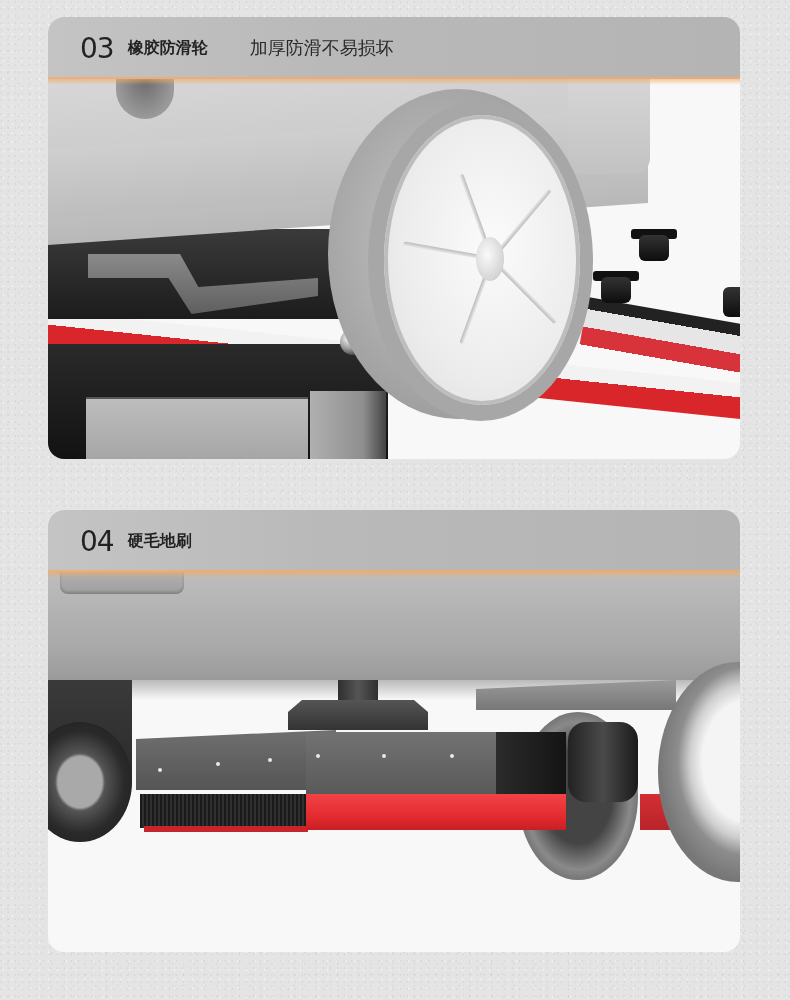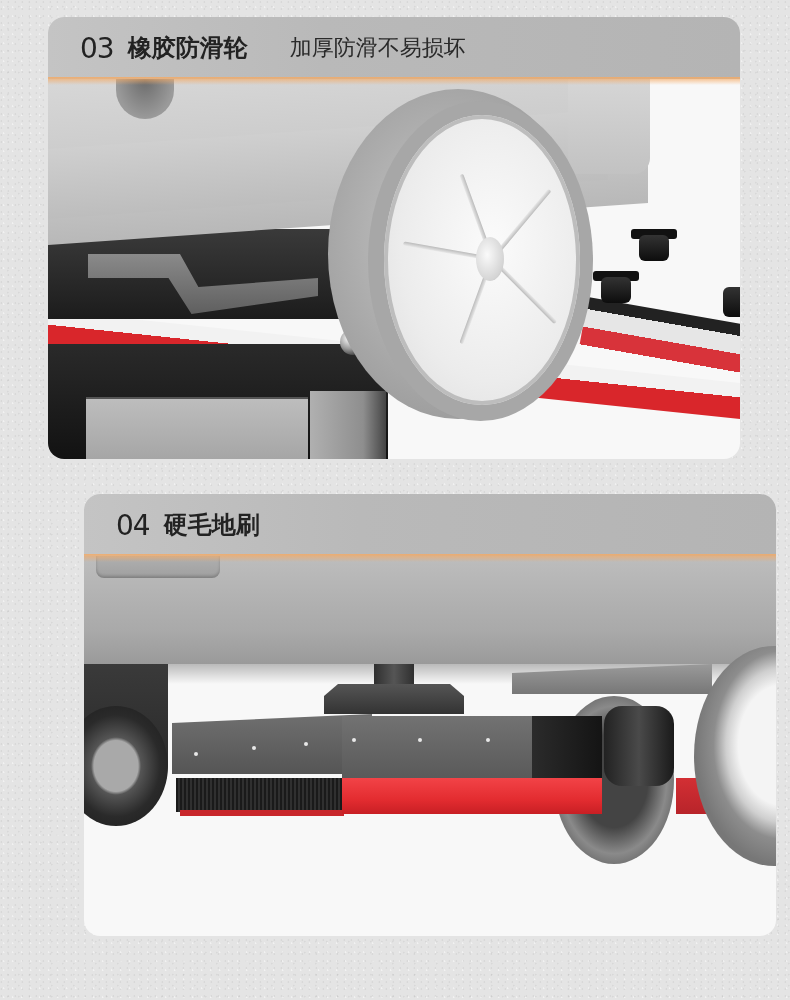--- a/index.html
+++ b/index.html
@@ -11,36 +11,36 @@
       radial-gradient(circle at 70% 60%, rgba(0,0,0,0.05) 0.6px, transparent 1.2px),
       radial-gradient(circle at 40% 80%, rgba(255,255,255,0.5) 0.6px, transparent 1.2px);
     background-size:7px 7px, 11px 11px, 9px 9px;
     font-family:"DejaVu Sans", sans-serif;
   }
   .card{
     position:absolute;left:48px;width:692px;height:442px;
     border-radius:16px;overflow:hidden;background:#f8f8f8;
   }
   .card.c1{top:17px;}
-  .card.c2{top:494px;margin-left:36px;}
+  .card.c2{top:510px;}
   .header{
     position:absolute;left:0;top:0;width:100%;height:62px;
     background:linear-gradient(90deg,#c4c4c4 0%,#b9b9b9 40%,#b4b4b4 100%);
     z-index:5;display:flex;align-items:center;
   }
   .header .glow{
     position:absolute;left:0;right:0;bottom:-6px;height:8px;
     background:linear-gradient(180deg,rgba(245,170,100,0.85),rgba(245,190,130,0));
   }
   .num{
     margin-left:32px;font-family:"DejaVu Sans", sans-serif;
     font-size:28px;color:#222;letter-spacing:-1px;font-weight:400;
   }
-  .title{margin-left:14px;font-size:24px;font-weight:bold;color:#222;}
-  .sub{margin-left:42px;font-size:22px;color:#2a2a2a;}
+  .title{margin-left:14px;font-size:16px;font-weight:bold;color:#222;}
+  .sub{margin-left:42px;font-size:18px;color:#2a2a2a;}
   .scene{position:absolute;left:0;top:62px;width:100%;height:380px;overflow:hidden;}
 
   
   .s1-body{position:absolute;left:0;top:-4px;width:600px;height:170px;
     background:linear-gradient(180deg,#d8d8d8,#c9c9c9 60%,#b8b8b8);
     transform:skewY(-4deg);transform-origin:left top;}
   .s1-body2{position:absolute;left:0;top:70px;width:560px;height:70px;
     background:linear-gradient(180deg,#cfcfcf,#bdbdbd);transform:skewY(-4deg);transform-origin:left top;}
   .s1-notch{position:absolute;left:68px;top:0;width:58px;height:40px;border-radius:0 0 30px 30px;
     background:radial-gradient(ellipse at 50% 0%,#6b6b6b,#9a9a9a 70%);}

